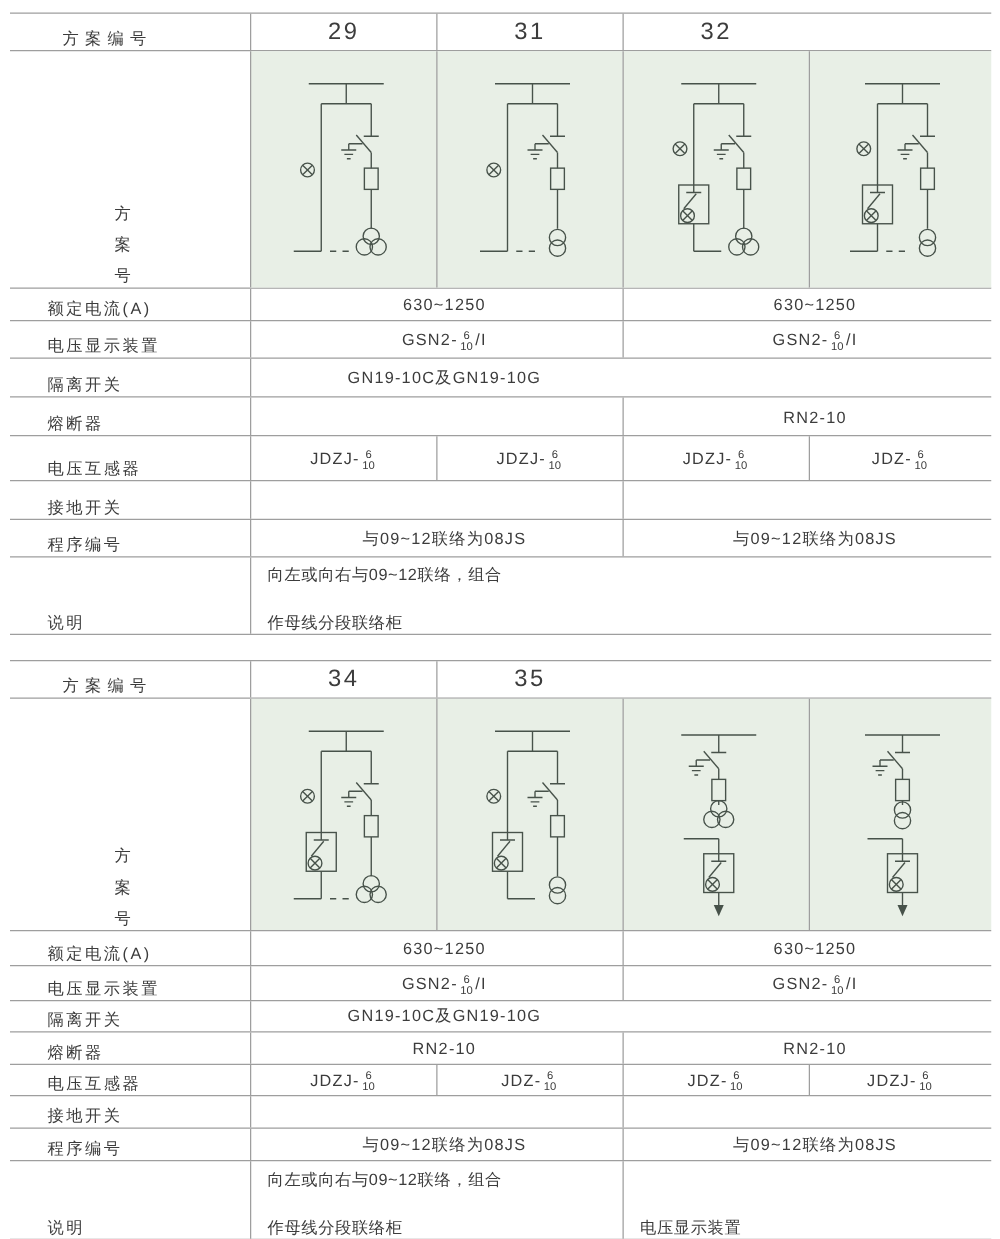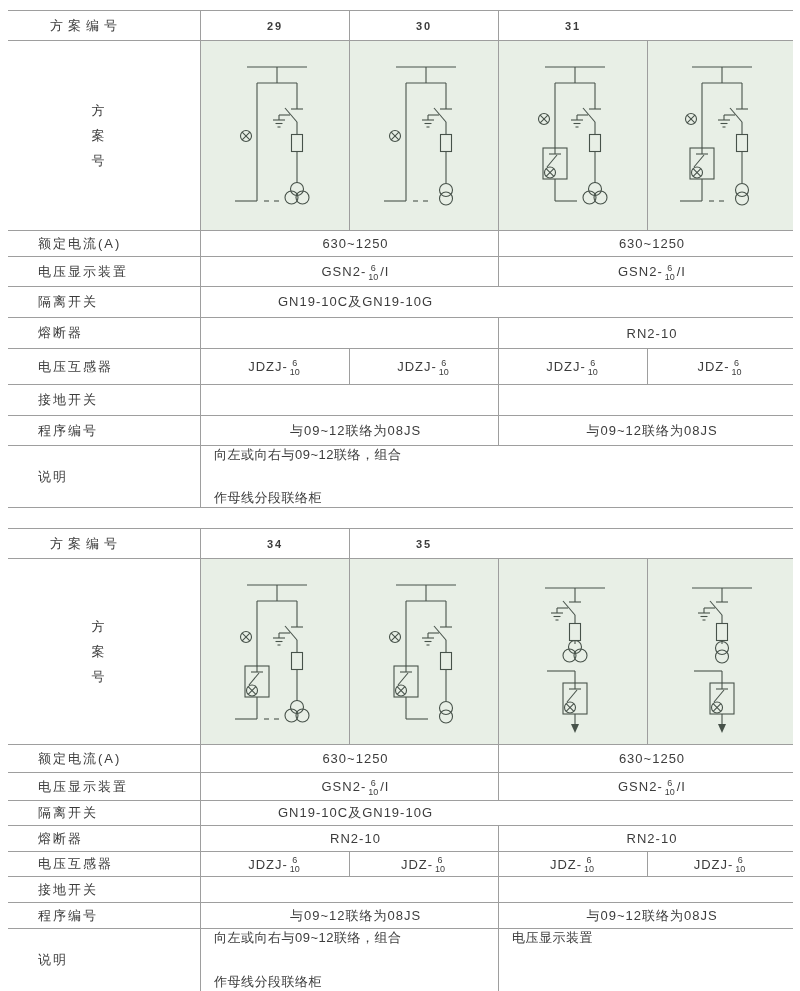--- a/index.html
+++ b/index.html
@@ -2,48 +2,48 @@
 <html><head>
 <meta charset="utf-8">
 <style>
   html,body{margin:0;padding:0;background:#ffffff;}
   body{width:800px;min-height:991px;font-family:"Liberation Sans","DejaVu Sans",sans-serif;color:#3c3c3c;}
   #doc{width:785px;margin:10px 0 0 8px;}
   .tbl{border-top:1px solid #9e9e9e;}
   .tbl + .tbl{margin-top:20px;}
   .row{display:grid;grid-template-columns:192px 149px 149px 149px 146px;border-bottom:1px solid #9e9e9e;}
   .cell{display:flex;align-items:center;justify-content:center;min-width:0;}
-  .lab{justify-content:flex-start;padding-left:30px;font-size:13px;letter-spacing:2px;}
+  .lab{justify-content:flex-start;padding-left:30px;font-size:13px;letter-spacing:2px;align-items:flex-end;}
   .hlab{padding-left:42px;letter-spacing:5px;}
   .val{border-left:1px solid #9e9e9e;font-size:13px;letter-spacing:1px;white-space:nowrap;}
-  .head{letter-spacing:2px;font-size:11px;font-weight:bold;}
+  .head{letter-spacing:2px;font-size:19px;}
   .s2{grid-column:span 2;padding-left:12px;}
   .dg{background:#e8efe6;border-left:1px solid #9e9e9e;}
   .vlab{display:flex;flex-direction:column;align-items:center;gap:7px;font-size:13px;letter-spacing:0;margin:0 auto;padding-right:12px;}
-  .descc{flex-direction:column;align-items:flex-start;justify-content:space-between;gap:20px;padding-left:13px;letter-spacing:0.5px;white-space:nowrap;}
+  .descc{flex-direction:column;align-items:flex-start;justify-content:flex-end;gap:20px;padding-left:13px;letter-spacing:0.5px;white-space:nowrap;}
   .frac{display:inline-flex;flex-direction:column;align-items:center;line-height:1;font-size:9px;letter-spacing:0;margin:0 2px;transform:translateY(1px);}
   svg{display:block;}
 </style>
 </head>
 <body>
 
 <div id="doc">
   <div class="tbl">
       <div class="row" style="height: 29px;">
         <div class="cell lab hlab">
           <span>方案编号</span>
         </div>
         <div class="cell val head">
           <span>29</span>
         </div>
         <div class="cell val head">
-          <span>30</span>
+          <span>31</span>
         </div>
         <div class="cell val head">
-          <span>31</span>
+          <span>32</span>
         </div>
       </div>
       <div class="row" style="height: 189px;">
         <div class="cell lab" style="padding-left: 0px;">
           <div class="vlab">
             <div>方</div>
             <div>案</div>
             <div>号</div>
           </div>
         </div>

